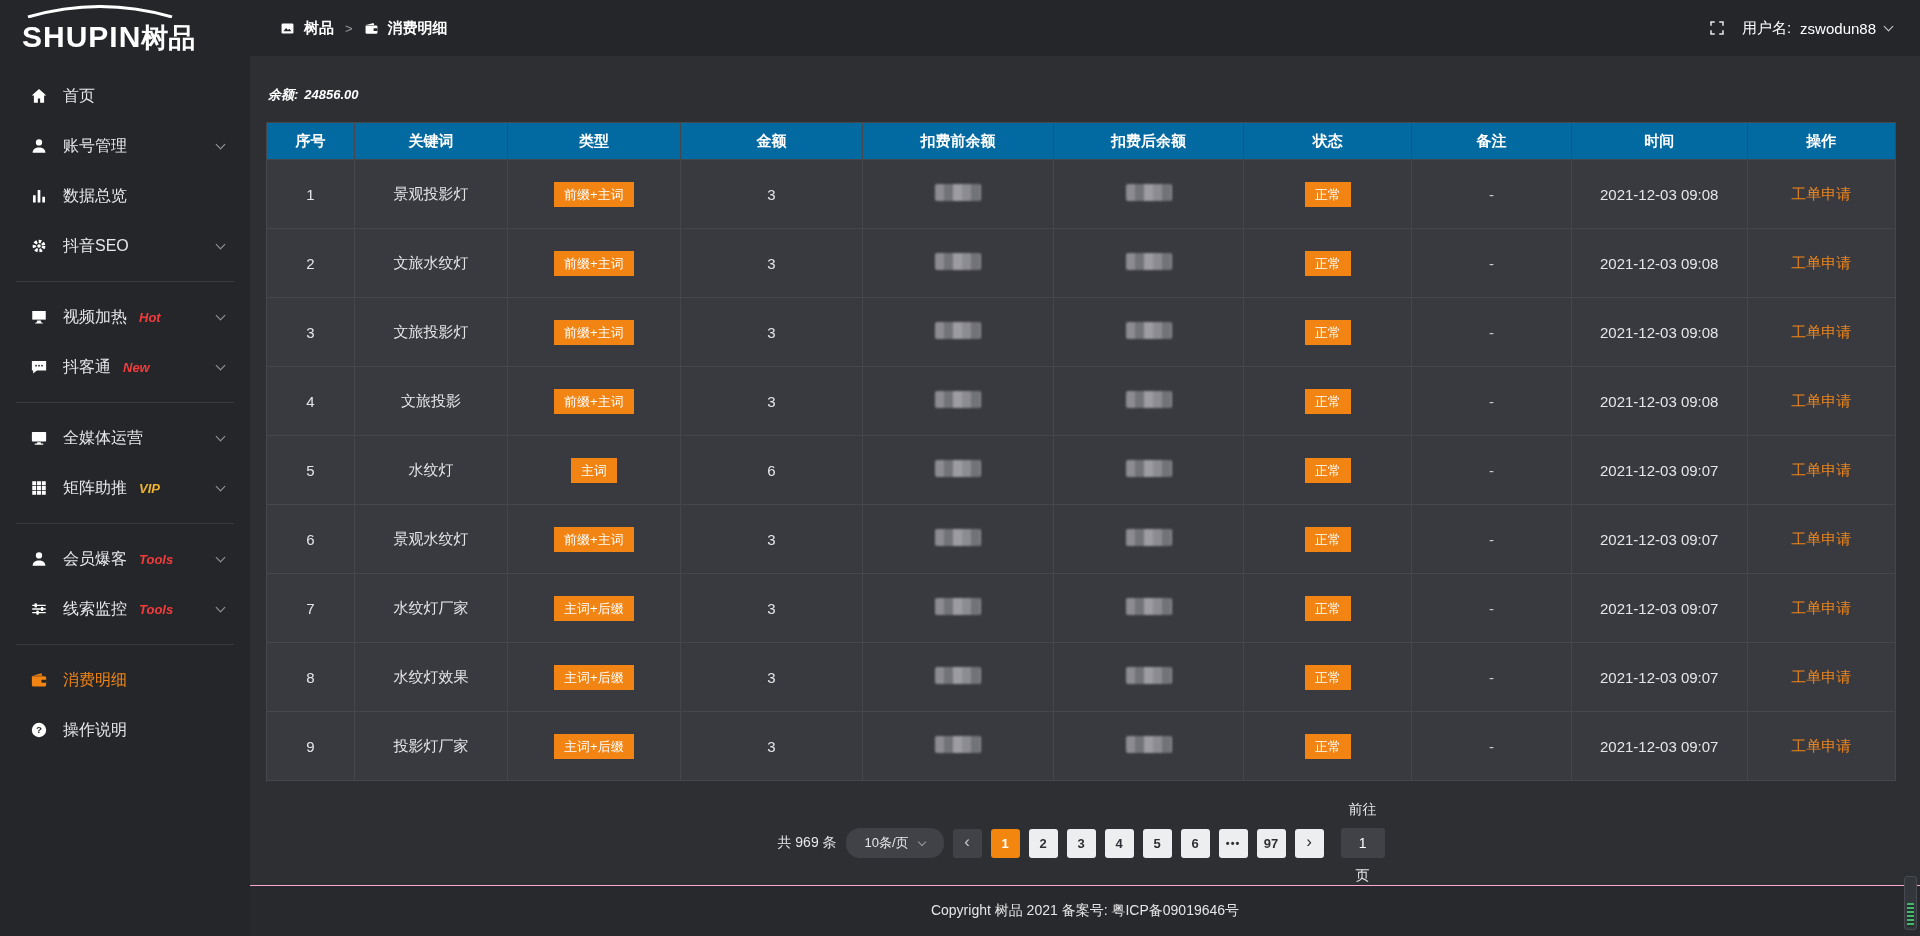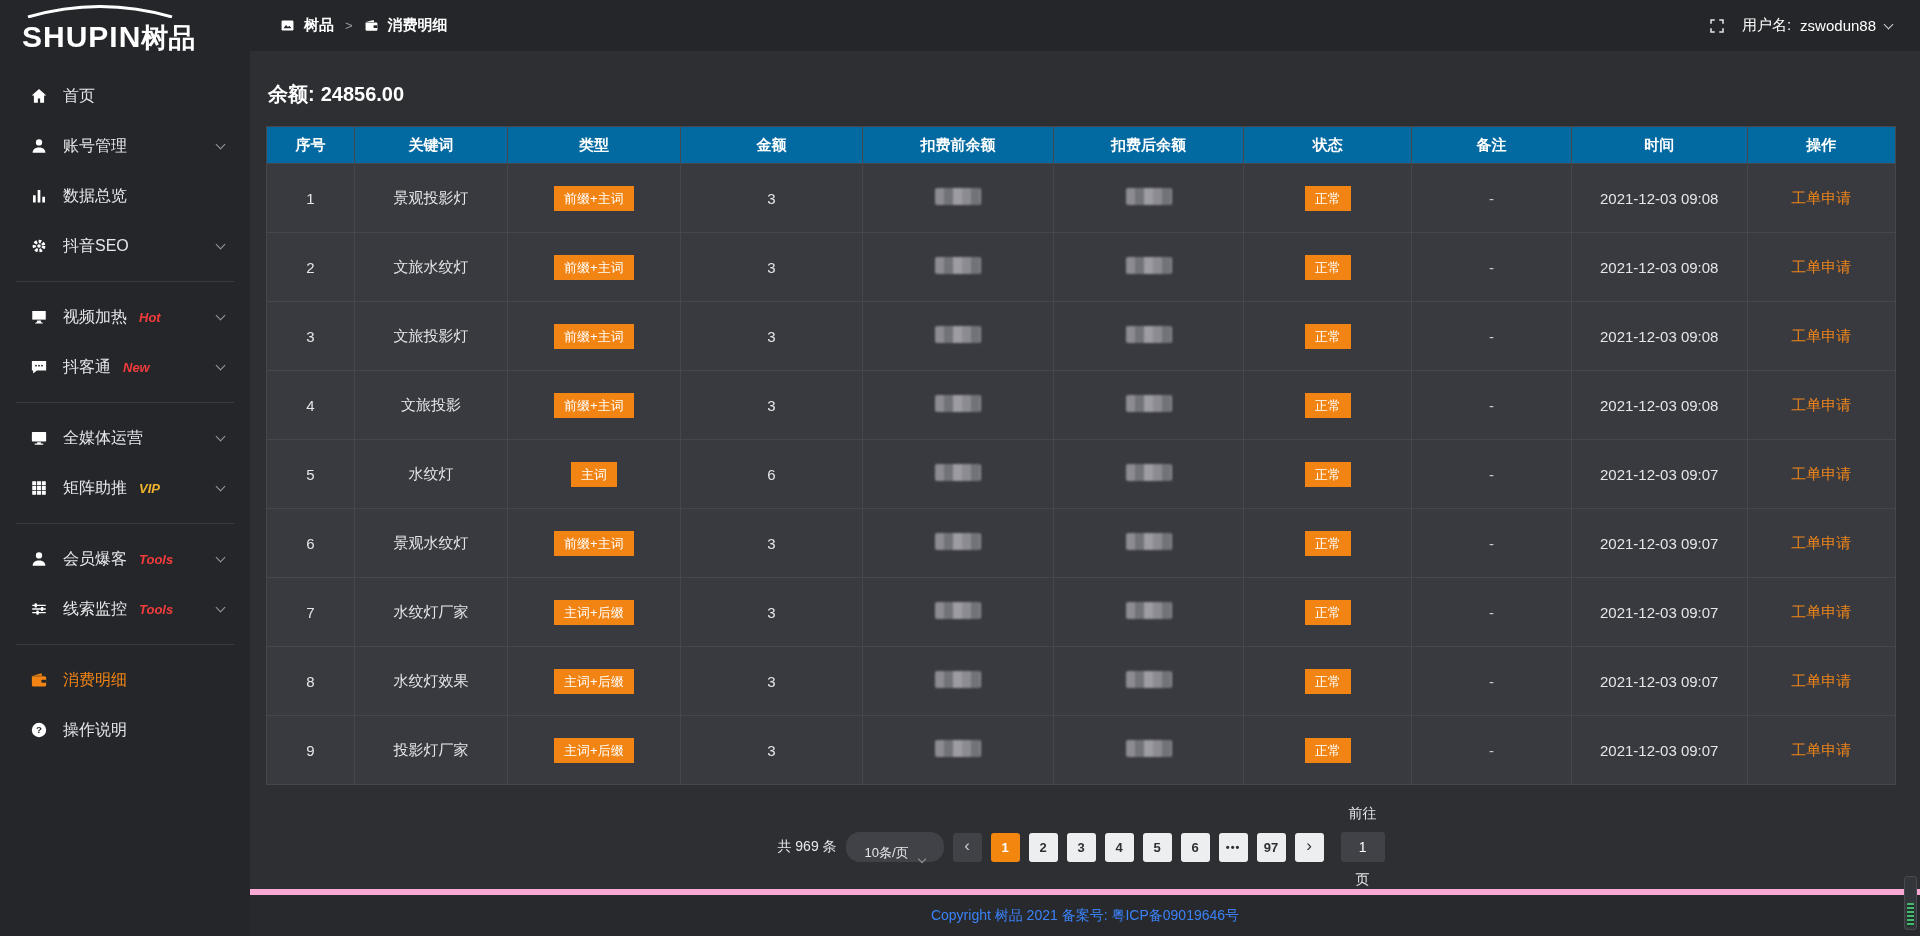--- a/index.html
+++ b/index.html
@@ -35,21 +35,21 @@
   .crumbs { display:flex; align-items:center; gap:9px; font-size:15px; font-weight:600; color:#fff; }
   .crumbs .icon { width:15px; height:15px; fill:currentColor; color:#fff; }
   .crumb-sep { color:#9A9BA0; font-size:13px; font-weight:400; padding:0 2px; }
   .top-right { display:flex; align-items:center; gap:16px; color:#fff; font-size:15px; }
   .fs-icon { width:18px; height:18px; color:#E6E7E9; cursor:pointer; }
   .user-box { display:flex; align-items:center; gap:9px; cursor:pointer; }
   .user-box .chev { margin-top:-3px; border-color:#CFD0D3; }
 
   
   .content { flex:1; padding:22px 24px 0 16px; }
-  .balance { font-size:20px; font-weight:700; color:#fff; margin:8px 0 18px 2px; }
+  .balance { font-size:13px; font-weight:700; color:#fff; margin:8px 0 18px 2px;font-style:italic; }
   .balance .val { margin-left:6px; }
 
   table { width:100%; border-collapse:collapse; table-layout:fixed; background:#393A3F; }
   th, td { border:1px solid #46474C; text-align:center; vertical-align:middle; }
   th { height:37px; background:#0369a1; color:#fff; font-size:15px; font-weight:700; }
   td { height:69px; font-size:15px; color:#E5E6E8; }
   .type-badge, .status-badge {
     display:inline-block; background:#F28414; color:#fff; font-size:13px;
     padding:6px 10px; border-radius:0; line-height:1;
   }
@@ -60,37 +60,37 @@
       #8d8e94;
     filter:blur(1.2px);
   }
   .remark { color:#C9CACD; }
   .action-link { color:#F08519; cursor:pointer; text-decoration:none; font-size:15px; }
 
   
   .pager { display:flex; align-items:center; justify-content:center; gap:9px; margin-top:20px; }
   .pager-total { color:#E6E7E9; margin-right:0; }
   .size-select { width:98px; height:30px; background:#404247; border-radius:14px; color:#E6E7E9;
-    font-size:13px; display:flex; align-items:flex-end; justify-content:center; gap:10px; cursor:pointer; }
+    font-size:13px; display:flex; align-items:center; justify-content:center; gap:10px; cursor:pointer; }
   .size-select .chev { width:6px; height:6px; margin-top:-3px; }
   .pg-btn { min-width:29px; height:29px; border:none; border-radius:3px; background:#EDEEF0; color:#2F3033;
     font-size:13px; font-weight:700; display:flex; align-items:center; justify-content:center; cursor:pointer;
     font-family:inherit; }
   .pg-btn.active { background:#F3860F; color:#fff; }
   .pg-btn.dots { letter-spacing:1px; font-size:11px; }
   .pg-btn.arrow { font-size:17px; font-weight:400; padding-bottom:2px; }
   .pg-btn.disabled { background:#404247; color:#C9CACD; }
   .pages { display:flex; gap:9px; }
   .goto { display:flex; align-items:center; gap:9px; margin-left:8px; color:#E6E7E9;flex-direction:column; }
   .goto input { width:44px; height:30px; background:#404247; border:none; border-radius:3px;
     color:#fff; text-align:center; font-size:14px; font-family:inherit; }
 
   
-  .footer { height:55px; background:#27292D; border-top:6px solid #f9a8d4;
-    display:flex; align-items:center; justify-content:center; font-size:14px; color:#3b82f6; }
+  .footer { height:55px; background:#27292D; border-top:1px solid #f9a8d4;
+    display:flex; align-items:center; justify-content:center; font-size:14px; color:#e5e5e5; }
 
   
   .edge-widget { position:absolute; right:3px; bottom:6px; width:13px; height:54px;
     background:#33373C; border:1px solid #474B50; border-radius:3px; cursor:pointer; overflow:hidden; }
   .edge-widget .stripes { position:absolute; bottom:2px; left:2px; right:2px; height:24px;
     background:repeating-linear-gradient(180deg,#47B96E 0 2px,#20302a 2px 4px); border-radius:1px; }
 </style>
 </head>
 <body>
 

